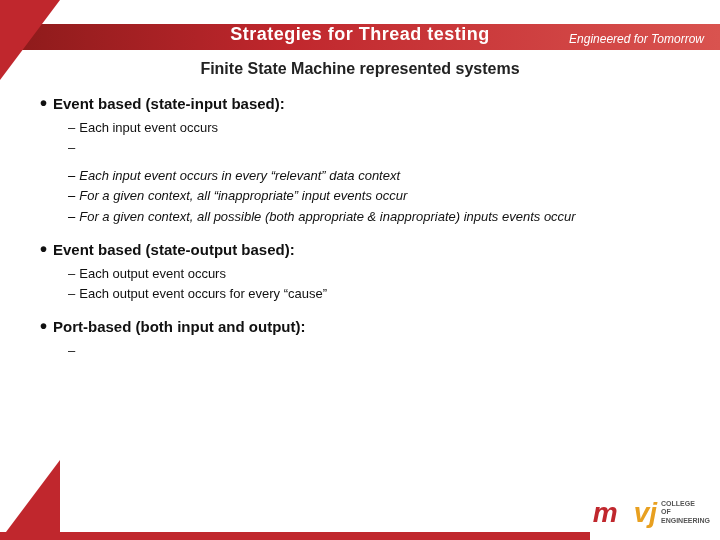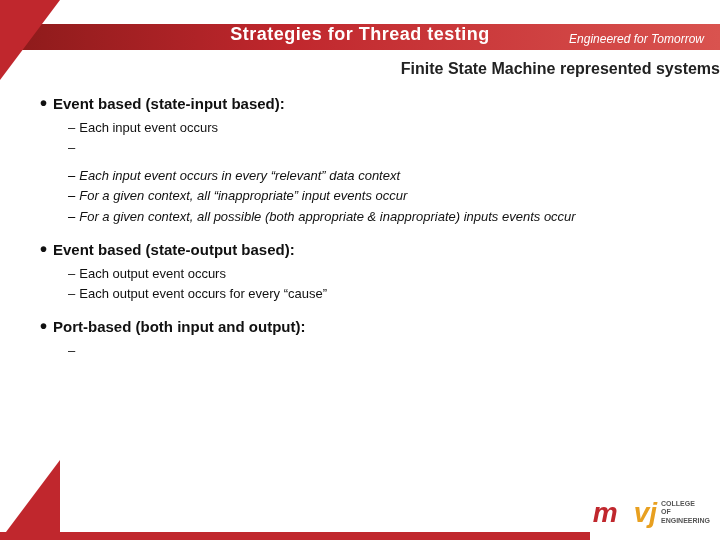--- a/index.html
+++ b/index.html
@@ -76,21 +76,21 @@
 
     
     .sub-header {
       position: absolute;
       top: 50px;
       left: 0;
       right: 0;
       height: 38px;
       display: flex;
       align-items: center;
-      justify-content: flex-end;
+      justify-content: center;
       background: #fff;
     }
 
     .sub-header-title {
       font-size: 16px;
       font-weight: bold;
       color: #222;
     }
 
     

